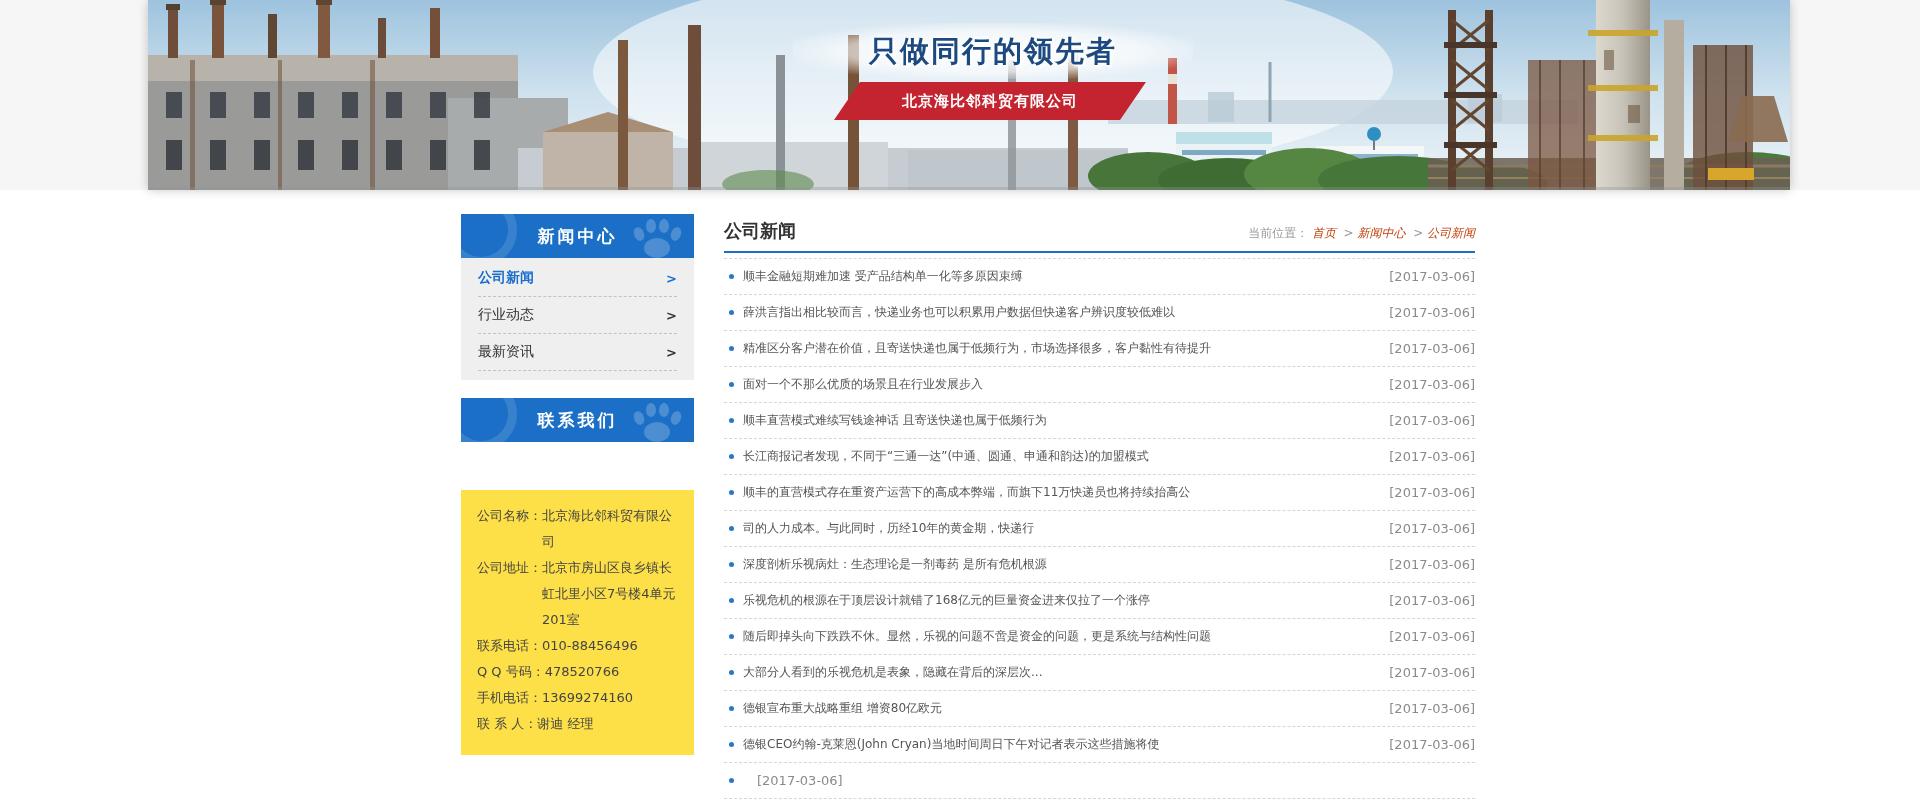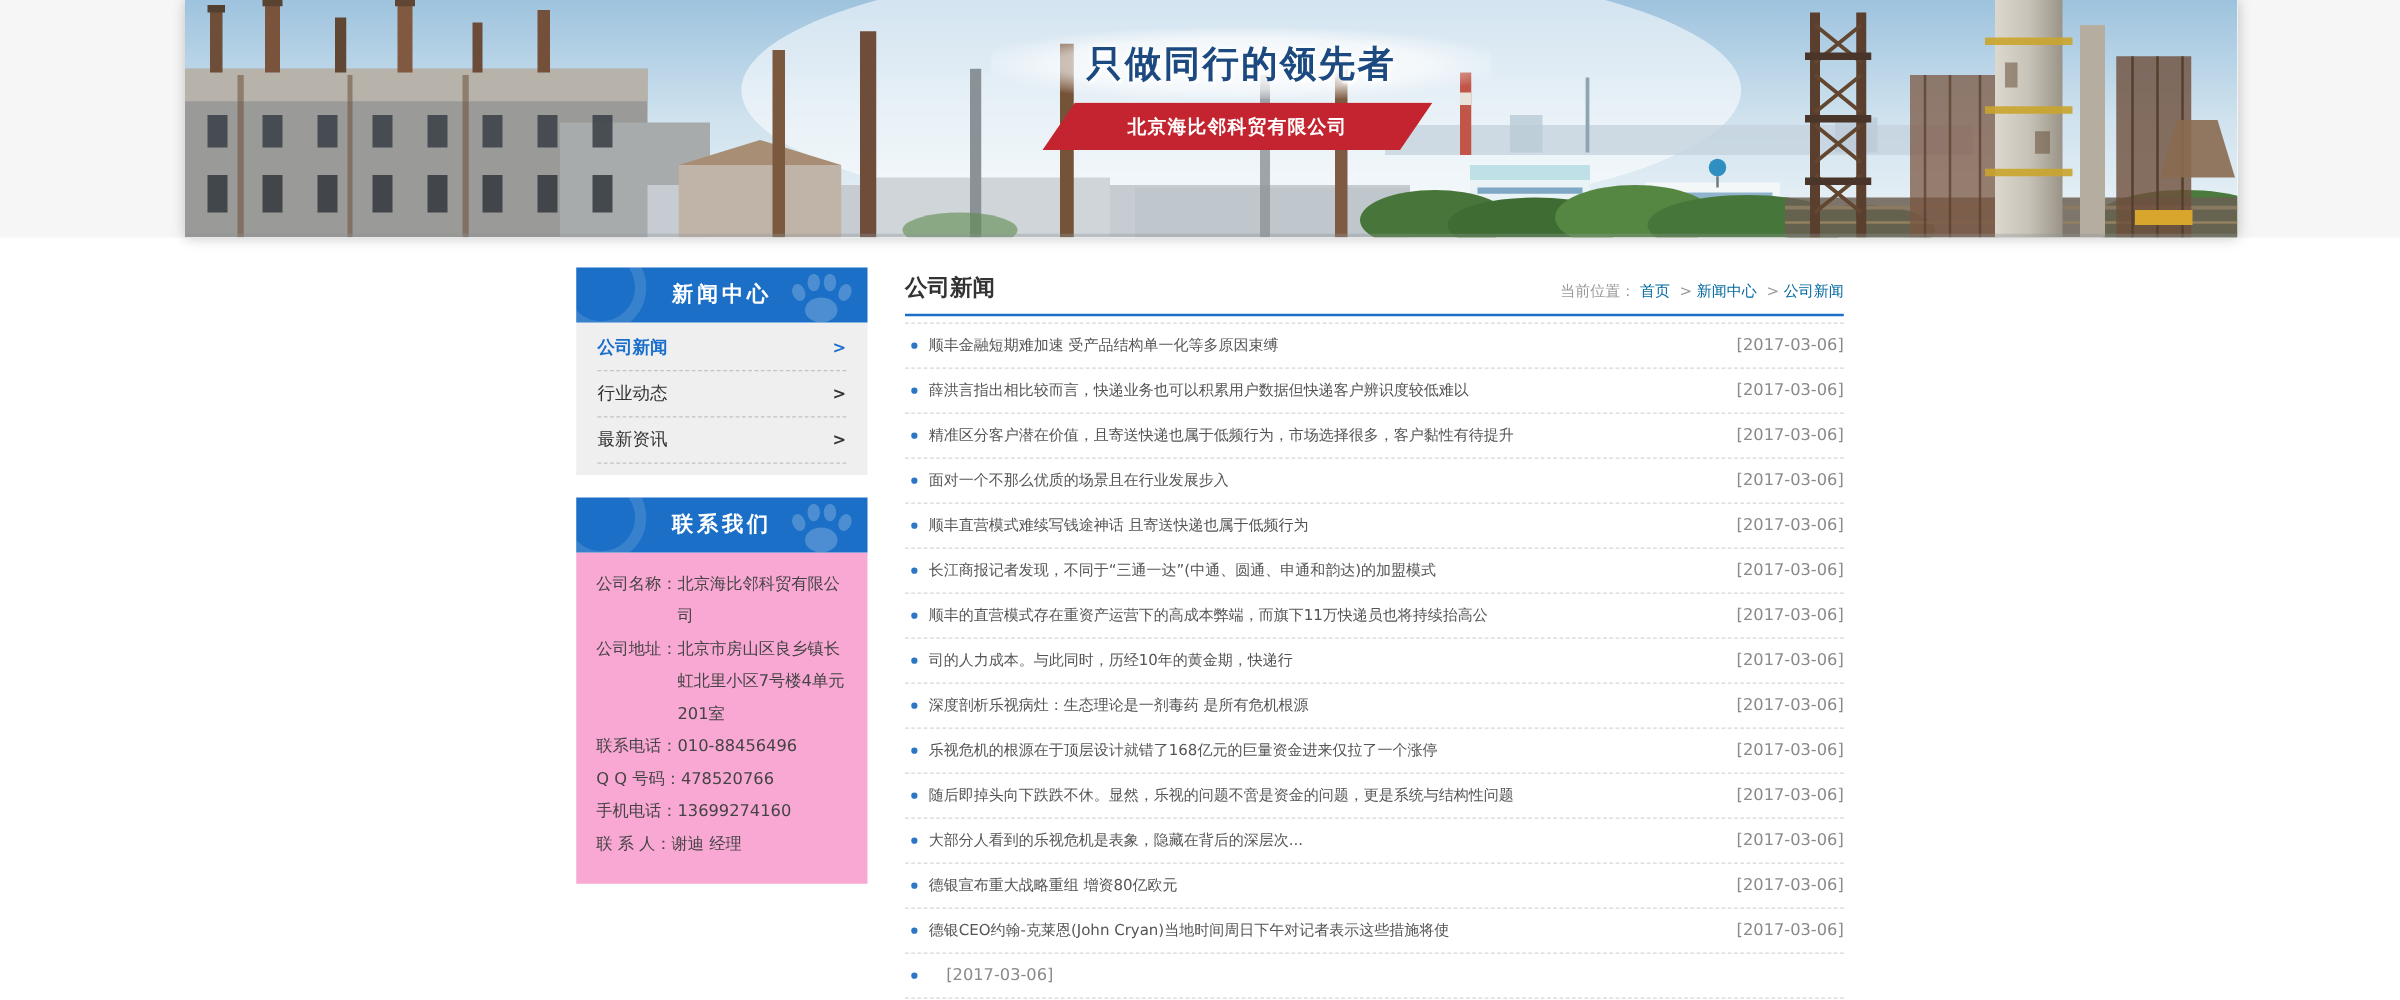--- a/index.html
+++ b/index.html
@@ -34,31 +34,31 @@
     border:9px solid rgba(255,255,255,.13); border-radius:50%; z-index:1; }
   .paw { position:absolute; right:10px; top:3px; z-index:1; }
 
   .menu { background:#efefef; padding:2px 17px 9px; }
   .menu-item { height:37px; display:flex; justify-content:space-between; align-items:center;
     border-bottom:1px dashed #c2c2c2; font-size:14px; color:#333; cursor:pointer; }
   .menu-item .arrow { font-weight:bold; font-size:13px; }
   .menu-item.active { color:#1a6ecc; font-weight:bold; }
 
   .contact-box { margin-top:18px; }
-  .contact-body { background:#f9a8d4; padding:13px 12px 18px 16px; font-size:13px; color:#444; }
+  .contact-body { background:#fde047; padding:13px 12px 18px 16px; font-size:13px; color:#444;margin-top:48px; }
   .contact-row { display:flex; line-height:26px; }
   .contact-label { white-space:pre; flex:none; }
   .contact-value { flex:1; }
 
   
   .main-header { display:flex; justify-content:space-between; align-items:flex-end;
     padding:6px 0 9px; border-bottom:2px solid #1b6fc6; }
   .main-title { font-size:18px; font-weight:bold; color:#333; line-height:22px; }
   .breadcrumb { font-size:12px; color:#999; line-height:18px; }
-  .breadcrumb a { color:#0369a1; text-decoration:none; cursor:pointer; }
+  .breadcrumb a { color:#c2410c; text-decoration:none; cursor:pointer;font-style:italic; }
   .crumb .sep { white-space:pre; }
 
   .news-list { list-style:none; margin-top:5px; border-top:1px dashed #d6d6d6; }
   .news-row { height:36px; display:flex; align-items:center; border-bottom:1px dashed #d6d6d6; }
   .bullet { width:5px; height:5px; border-radius:50%; background:#2d76c4; margin:0 9px 0 5px; flex:none; }
   .news-title { flex:1; font-size:12px; color:#555; text-decoration:none; cursor:pointer;
     white-space:nowrap; overflow:hidden; text-overflow:ellipsis; }
   .news-date { font-size:13px; color:#8a8a8a; margin-left:14px; flex:none; }
 </style>
 </head>

